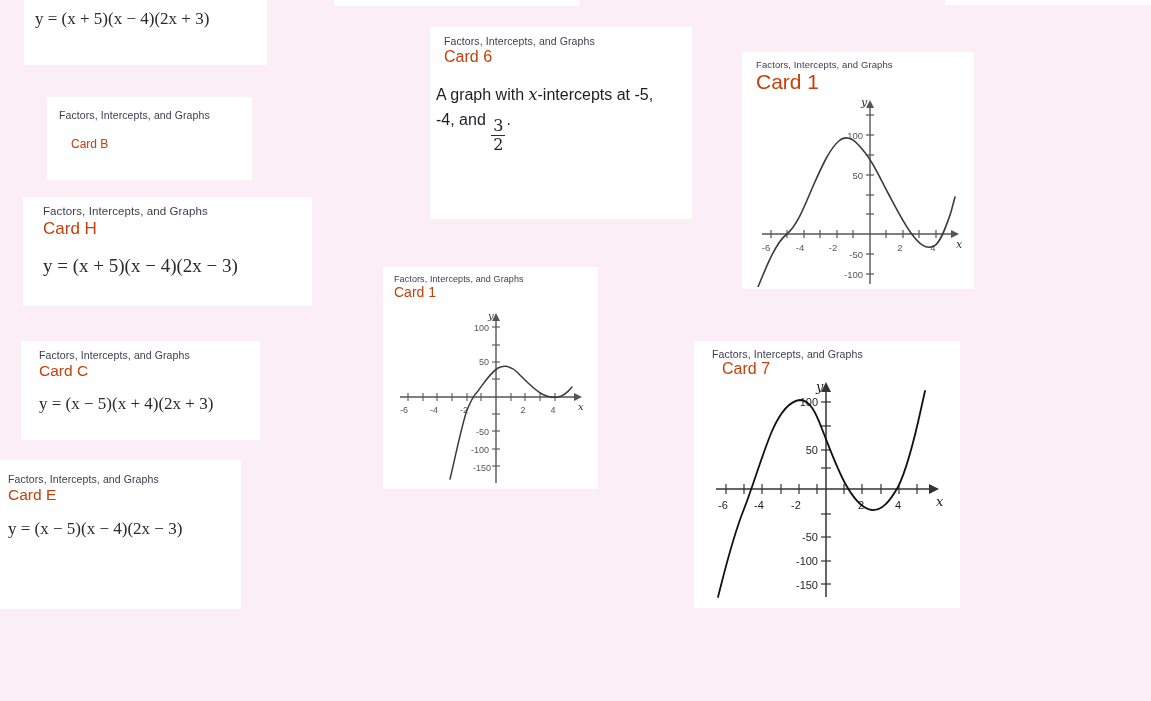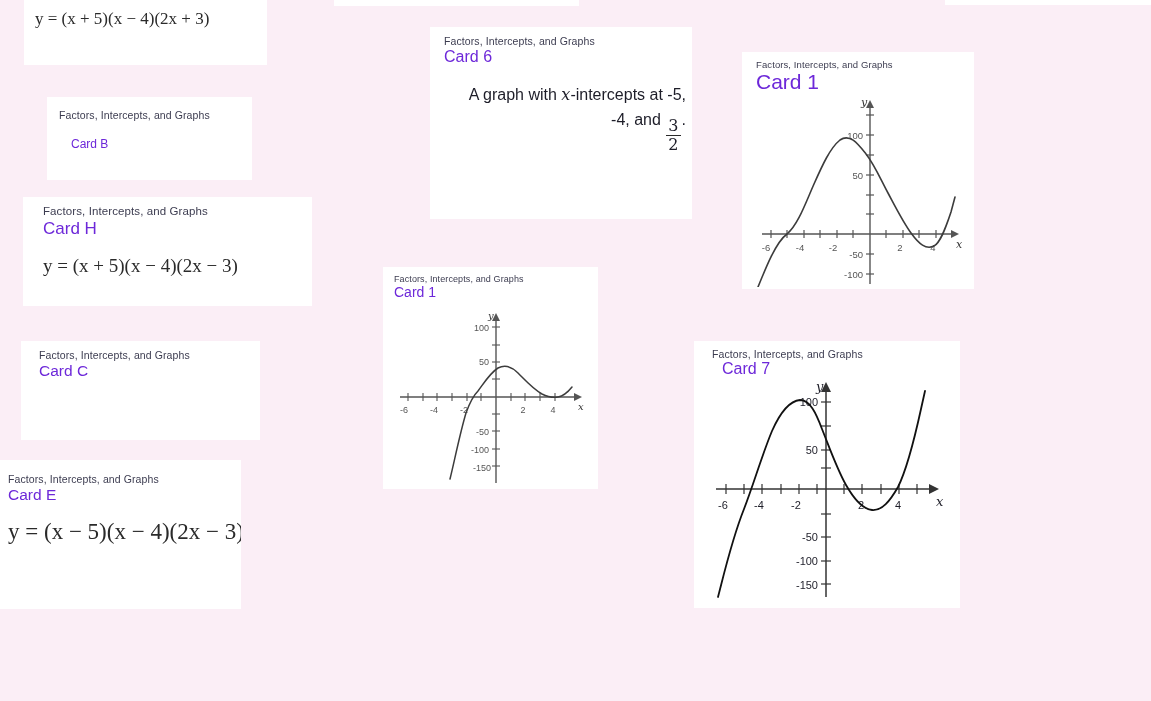--- a/index.html
+++ b/index.html
@@ -25,21 +25,21 @@
     overflow: hidden;
   }
   .card-label {
     font-family: "Liberation Sans", sans-serif;
     color: #3c3c50;
     letter-spacing: 0.1px;
     white-space: nowrap;
   }
   .card-title {
     font-family: "Liberation Sans", sans-serif;
-    color: #6d28d9;
+    color: #c2410c;
     white-space: nowrap;
   }
   .formula {
     font-family: Liberation Serif, serif;
     color: #2a2a2a;
     white-space: nowrap;
   }
   .body-text {
     font-family: "Liberation Sans", sans-serif;
     color: #1d1d28;
@@ -114,32 +114,33 @@
 
   <div class="card" id="card-h">
     <div class="card-label" style="position:absolute; left:20px; top:8px; font-size:11.5px;">Factors, Intercepts, and Graphs</div>
     <div class="card-title" style="position:absolute; left:20px; top:22px; font-size:17px;">Card H</div>
     <div class="formula" style="position:absolute; left:20px; top:58px; font-size:19px;">y = (x + 5)(x − 4)(2x − 3)</div>
   </div>
 
   <div class="card" id="card-c">
     <div class="card-label" style="position:absolute; left:18px; top:8px; font-size:10.5px;">Factors, Intercepts, and Graphs</div>
     <div class="card-title" style="position:absolute; left:18px; top:21px; font-size:15.5px;">Card C</div>
+    <div class="formula" style="position:absolute; left:18px; top:53px; font-size:17px;">y = (x − 5)(x + 4)(2x + 3)</div>
   </div>
 
   <div class="card" id="card-e">
     <div class="card-label" style="position:absolute; left:8px; top:13px; font-size:10.5px;">Factors, Intercepts, and Graphs</div>
     <div class="card-title" style="position:absolute; left:8px; top:26px; font-size:15.5px;">Card E</div>
-    <div class="formula" style="position:absolute; left:8px; top:59px; font-size:23px;">y = (x − 5)(x − 4)(2x − 3)</div>
+    <div class="formula" style="position:absolute; left:8px; top:59px; font-size:17px;">y = (x − 5)(x − 4)(2x − 3)</div>
   </div>
 
   <div class="card" id="card-6">
     <div class="card-label" style="position:absolute; left:14px; top:8px; font-size:10.5px;">Factors, Intercepts, and Graphs</div>
     <div class="card-title" style="position:absolute; left:14px; top:21px; font-size:16px;">Card 6</div>
-    <div class="body-text" style="position:absolute; left:16px; top:56px; width:240px; font-size:16px;text-align:right;">
+    <div class="body-text" style="position:absolute; left:6px; top:56px; width:240px; font-size:16px;">
       <span>A graph with </span><span class="mathvar">x</span><span>-intercepts at -5,</span><br>
       <span>-4, and </span><span class="frac">
           <span class="num">3</span>
           <span class="bar"></span>
           <span class="den">2</span>
         </span><span>.</span>
     </div>
   </div>
 
   <div class="card" id="card-1">

